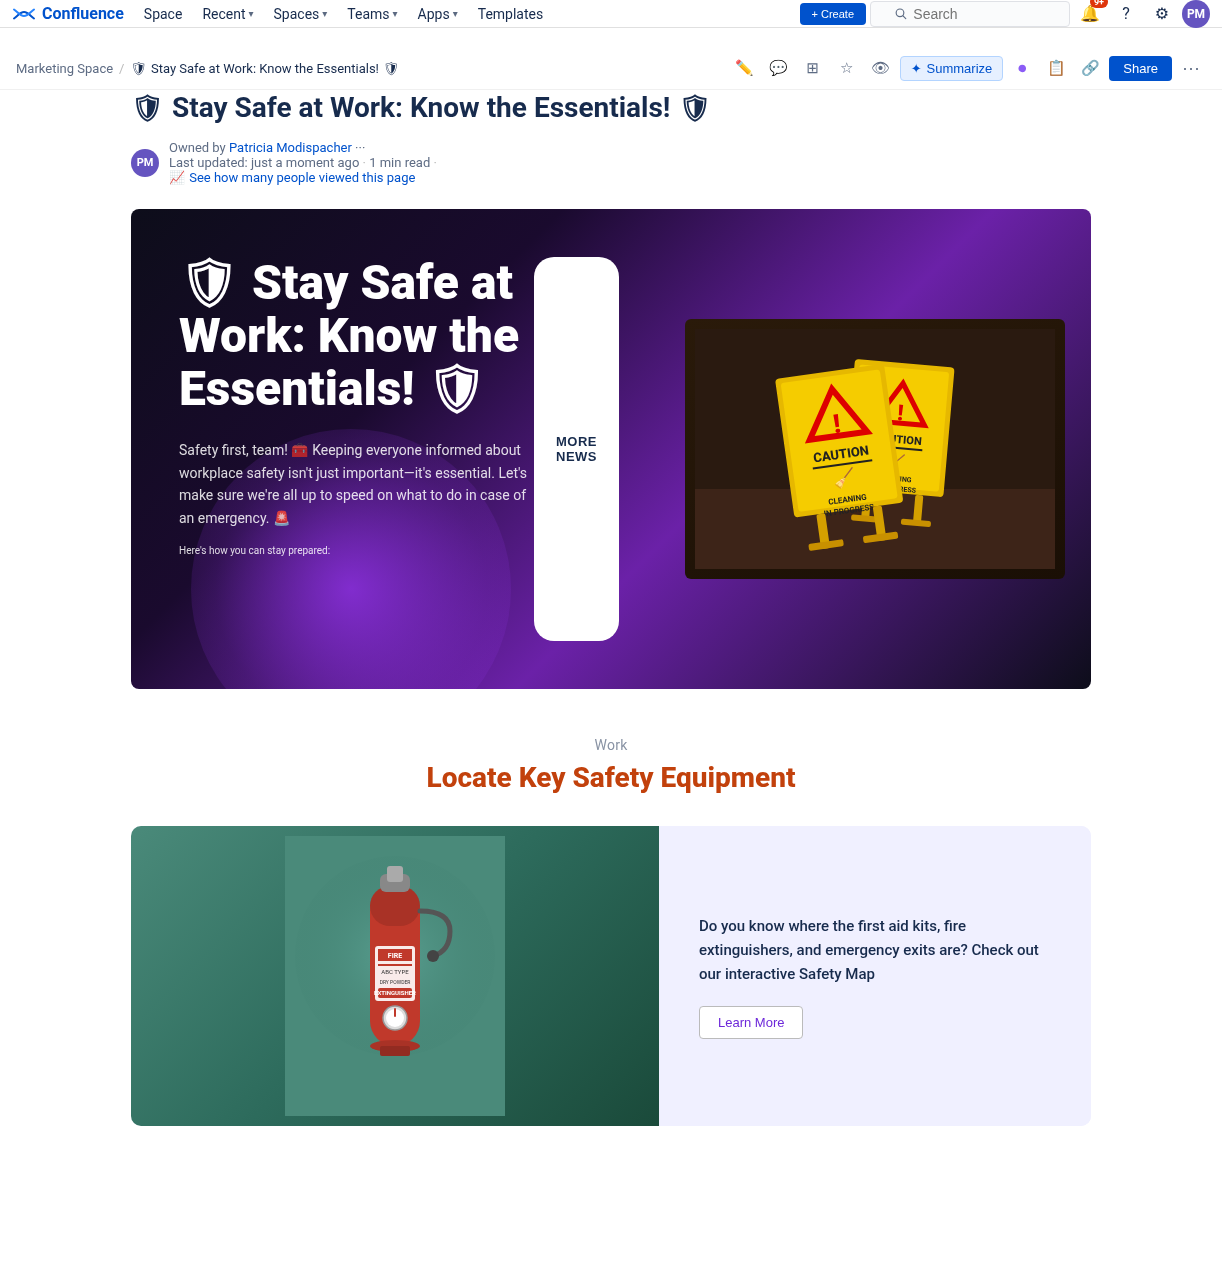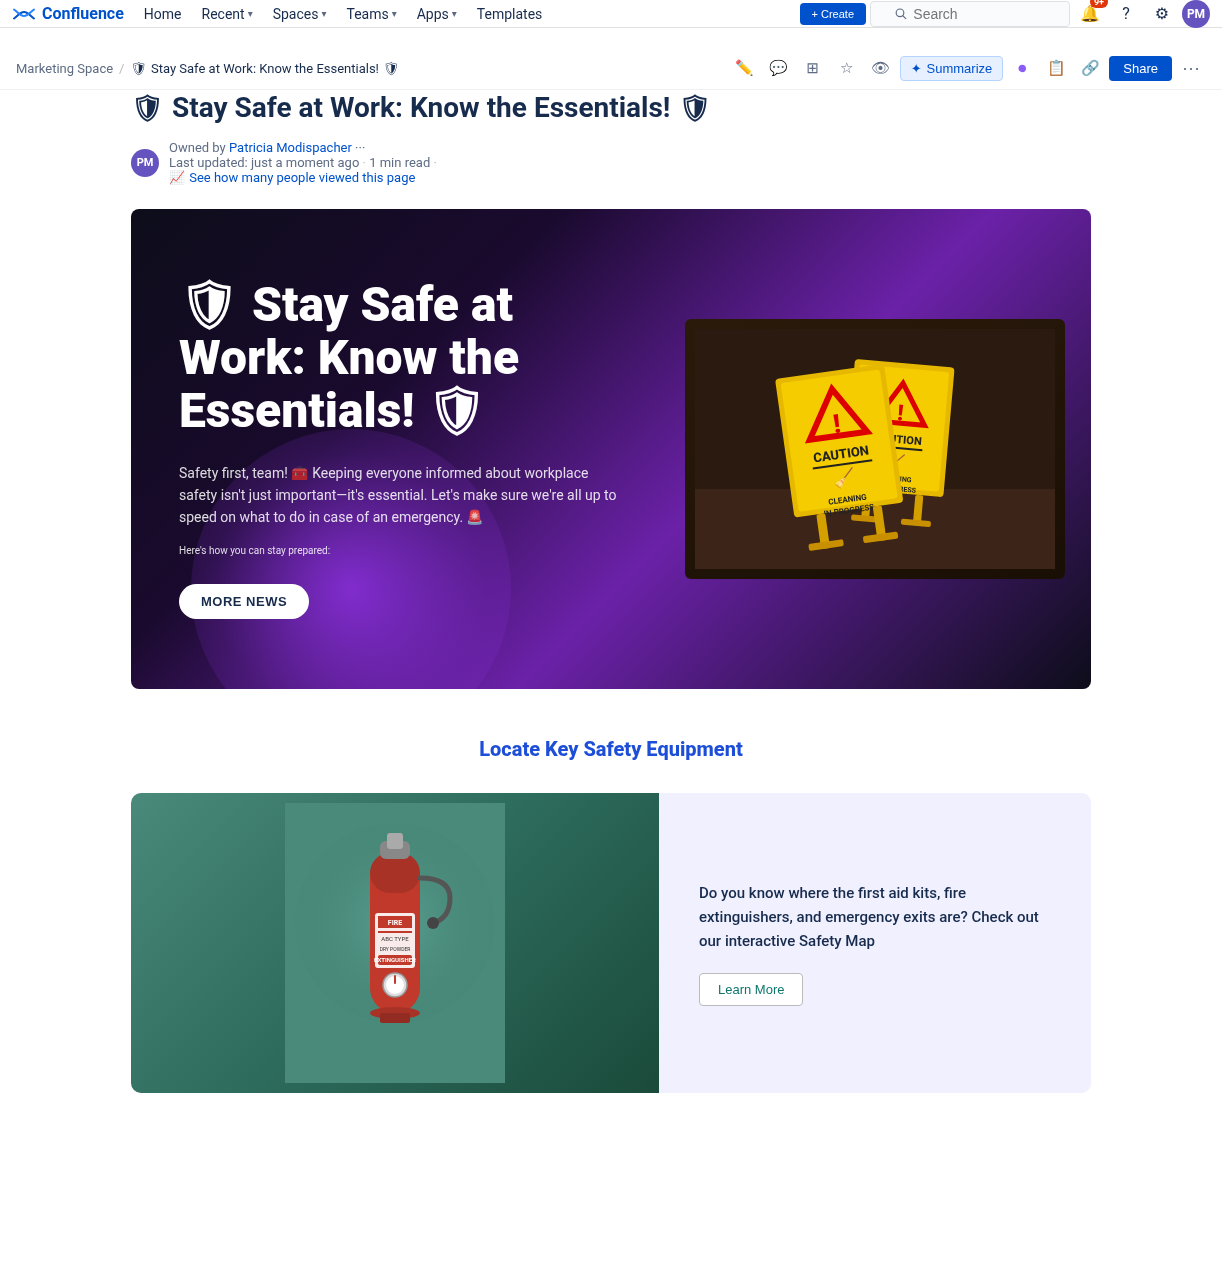--- a/index.html
+++ b/index.html
@@ -98,21 +98,21 @@
       position: relative; min-height: 480px; display: flex; align-items: stretch;
       margin-bottom: 48px;
     }
     .hero-glow {
       position: absolute; width: 320px; height: 320px; border-radius: 50%;
       background: radial-gradient(circle, rgba(147,51,234,0.8) 0%, rgba(147,51,234,0.2) 60%, transparent 100%);
       bottom: -60px; left: 60px; pointer-events: none;
     }
     .hero-left {
       flex: 0 0 55%; padding: 48px 40px 48px 48px; position: relative; z-index: 2;
-      display: flex; flex-direction: column; justify-content: center;
+      display: flex; flex-direction: row; justify-content: flex-end;
     }
     .hero-title { font-size: 48px; font-weight: 900; color: #fff; line-height: 1.1; margin-bottom: 24px; }
     .hero-desc { font-size: 14px; color: rgba(255,255,255,0.85); line-height: 1.6; margin-bottom: 16px; }
     .hero-subtitle { font-size: 10px; color: rgba(255,255,255,0.85); margin-bottom: 28px; }
     .more-news-btn {
       display: inline-block; background: #fff; color: #172b4d; border: none;
       border-radius: 20px; padding: 10px 22px; font-size: 13px; font-weight: 700;
       cursor: pointer; letter-spacing: 0.5px; width: fit-content;
     }
     .hero-right {
@@ -123,58 +123,58 @@
     
     .caution-img {
       width: 380px; height: 260px;
       background: linear-gradient(160deg, #2a1a0a 0%, #1a0f05 100%);
       border-radius: 6px; overflow: hidden; position: relative;
       display: flex; align-items: center; justify-content: center;
     }
 
     
     .section-label { text-align: center; font-size: 14px; color: #8993a4; margin-bottom: 8px; letter-spacing: 0.3px; }
-    .section-title { text-align: center; font-size: 20px; font-weight: 800; color: #1d4ed8; margin-bottom: 32px; }
+    .section-title { text-align: center; font-size: 28px; font-weight: 800; color: #c2410c; margin-bottom: 32px; }
 
     
     .safety-section {
       background: #f0f0ff; border-radius: 10px; overflow: hidden;
       display: flex; min-height: 300px;
     }
     .safety-img-col {
       flex: 0 0 55%;
       background: linear-gradient(135deg, #4a8a7a 0%, #2d6b5c 50%, #1a4a3a 100%);
       min-height: 240px; display: flex; align-items: center; justify-content: center;
       position: relative; overflow: hidden;
     }
     .safety-text-col {
       flex: 0 0 45%; padding: 20px 40px; display: flex; flex-direction: column;
       justify-content: center; gap: 20px; background: #f0f0ff;
     }
     .safety-desc { font-size: 15px; color: #172b4d; line-height: 1.6; font-weight: 500; }
     .learn-more-btn {
       display: inline-block; border: 1.5px solid #bbb; background: #fff;
-      color: #0f766e; border-radius: 4px; padding: 8px 18px; font-size: 13px;
+      color: #6d28d9; border-radius: 4px; padding: 8px 18px; font-size: 13px;
       font-weight: 500; cursor: pointer; width: fit-content;
     }
   </style>
 </head>
 <body>
 
 <nav class="navbar">
   <div class="navbar-logo">
     <svg viewBox="0 0 24 24" fill="none" xmlns="http://www.w3.org/2000/svg">
       <path d="M2 16.5C5.5 14 8 10 12 10C16 10 18.5 14 22 16.5" stroke="#0052cc" stroke-width="2" stroke-linecap="round"></path>
       <path d="M2 7.5C5.5 10 8 14 12 14C16 14 18.5 10 22 7.5" stroke="#2684ff" stroke-width="2" stroke-linecap="round"></path>
     </svg>
     <span>Confluence</span>
   </div>
 
   <div class="nav-item">
-    <span>Home</span>
+    <span>Space</span>
   </div>
   <div class="nav-item">
     <span>Recent</span>
     <span class="nav-chevron">▾</span>
   </div>
   <div class="nav-item">
     <span>Spaces</span>
     <span class="nav-chevron">▾</span>
   </div>
   <div class="nav-item">
@@ -334,20 +334,21 @@
             <rect x="22" y="140" width="9" height="35" fill="#d4a000" rx="2"></rect>
             <rect x="79" y="140" width="9" height="35" fill="#d4a000" rx="2"></rect>
             <rect x="10" y="168" width="35" height="7" fill="#c89000" rx="2"></rect>
             <rect x="65" y="168" width="35" height="7" fill="#c89000" rx="2"></rect>
           </g>
         </svg>
       </div>
     </div>
   </div>
 
+  <p class="section-label">Work</p>
   <h2 class="section-title">Locate Key Safety Equipment</h2>
 
   <div class="safety-section">
     <div class="safety-img-col">
 
       <svg width="220" height="280" viewBox="0 0 220 280">
 
         <defs>
           <radialGradient id="bgGrad" cx="50%" cy="50%" r="60%">
             <stop offset="0%" stop-color="#6ab5a8" stop-opacity="0.5"></stop>

